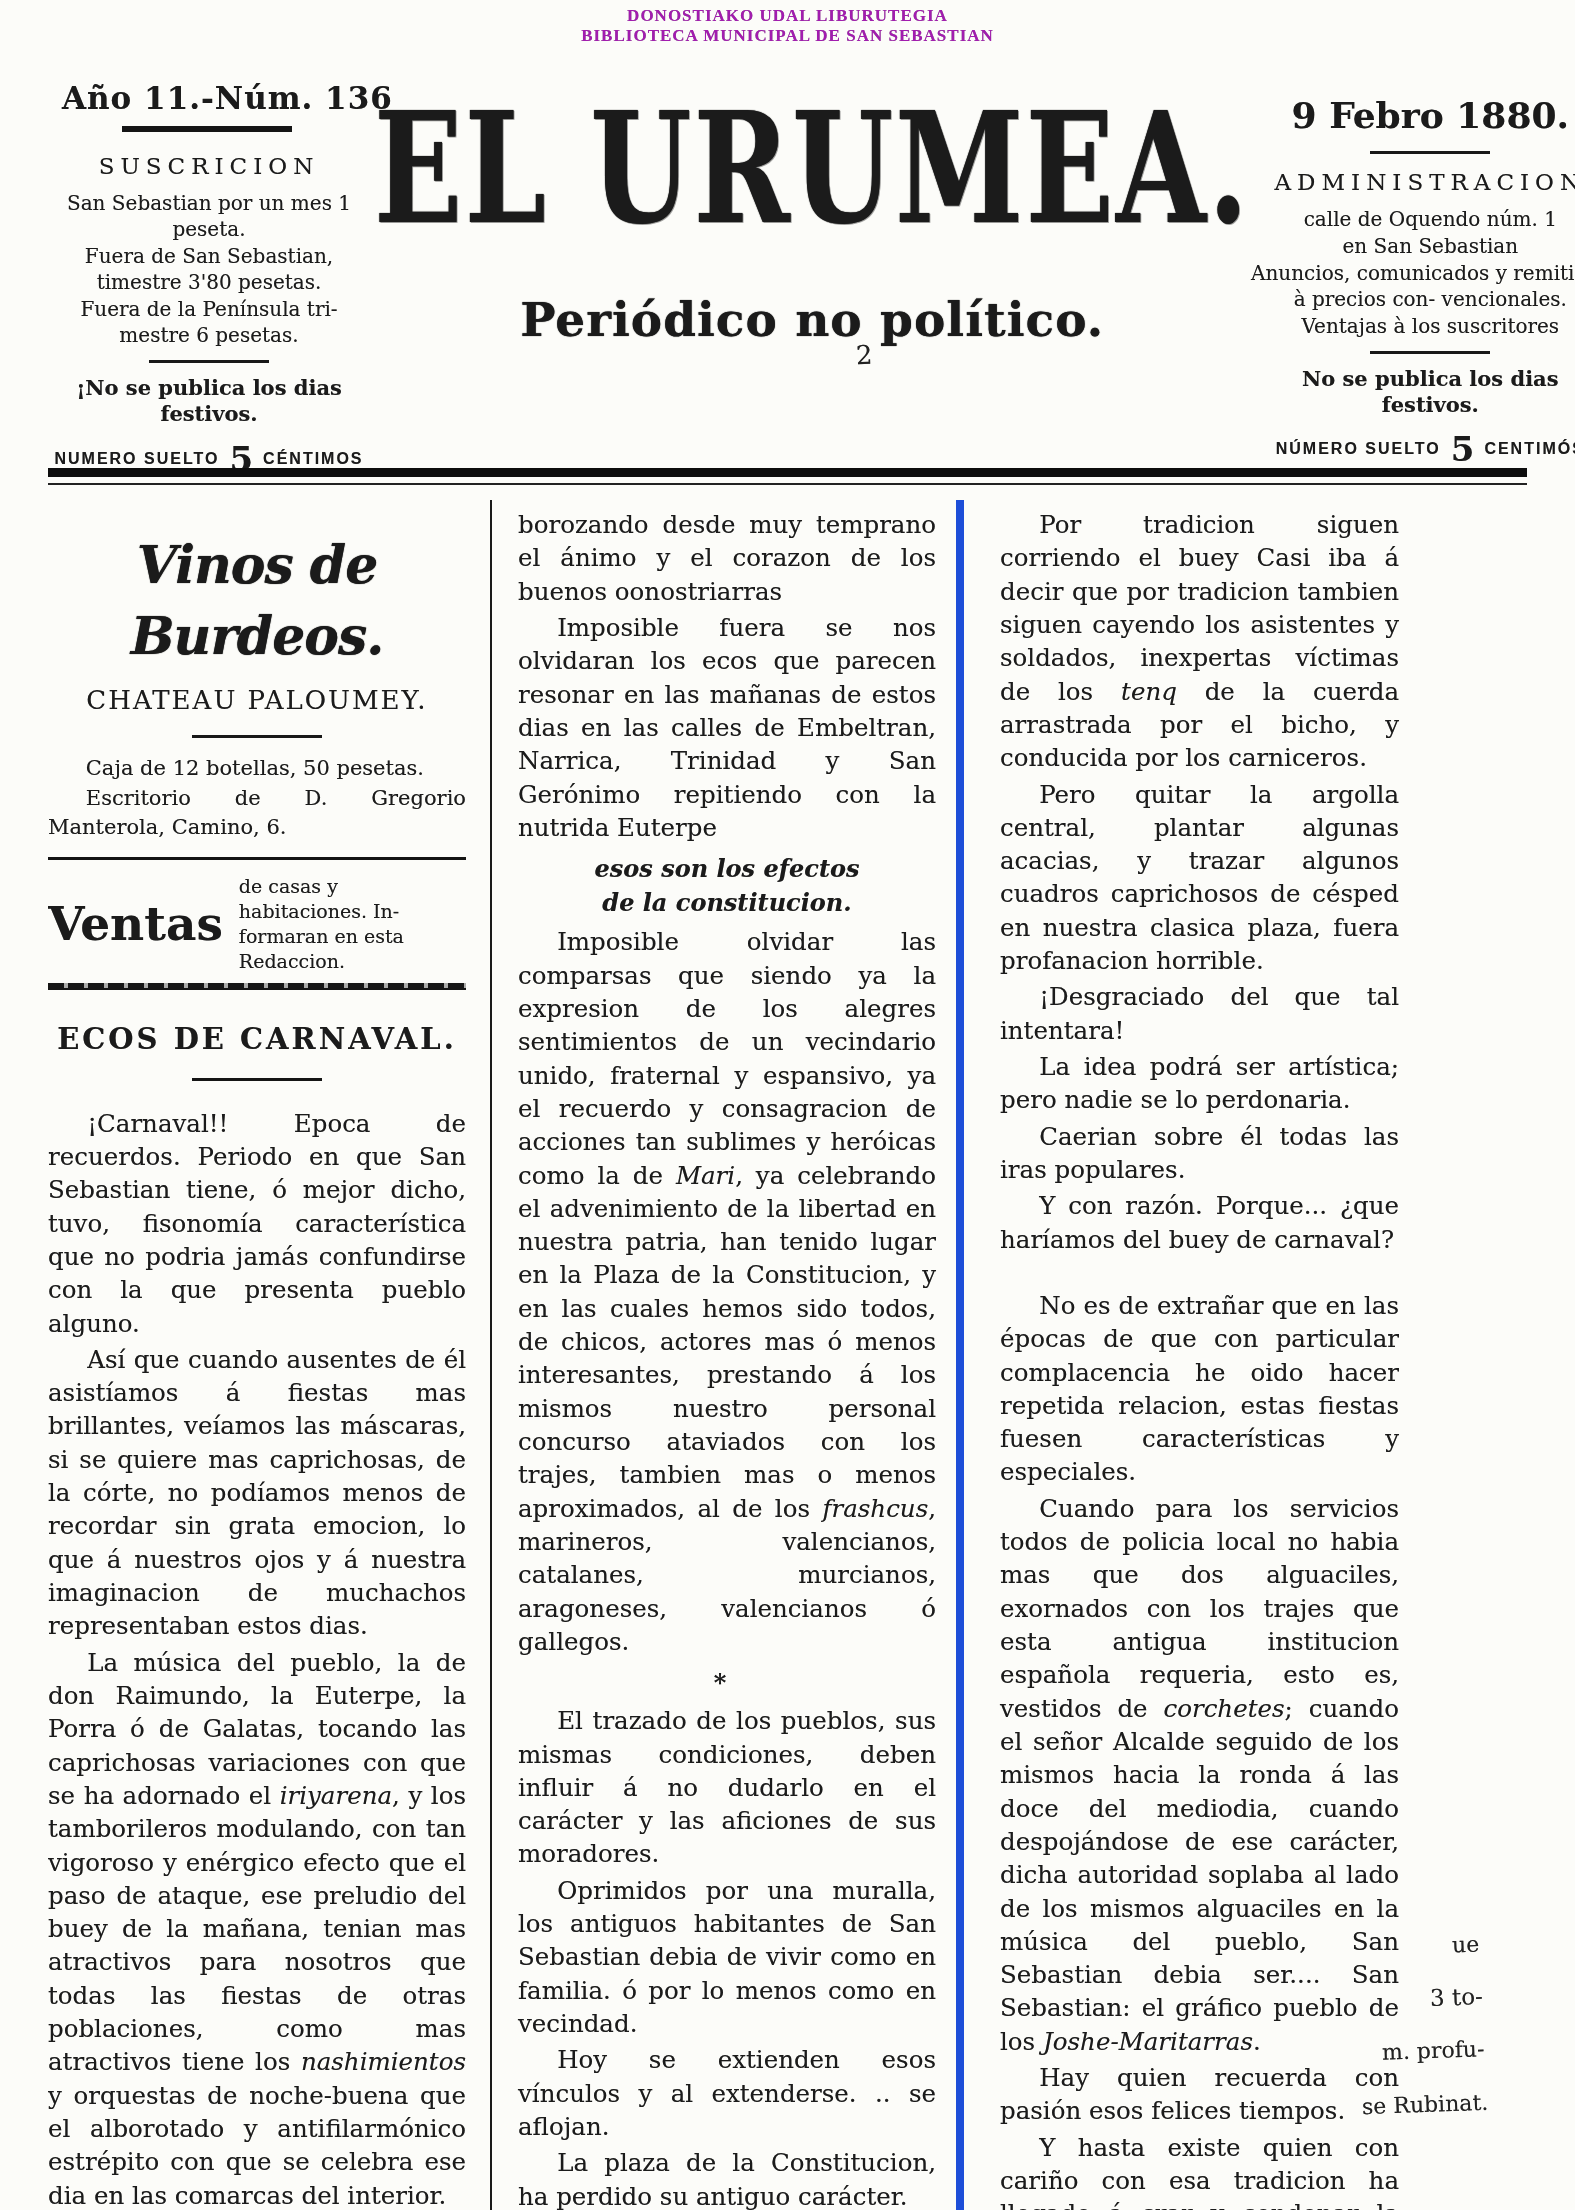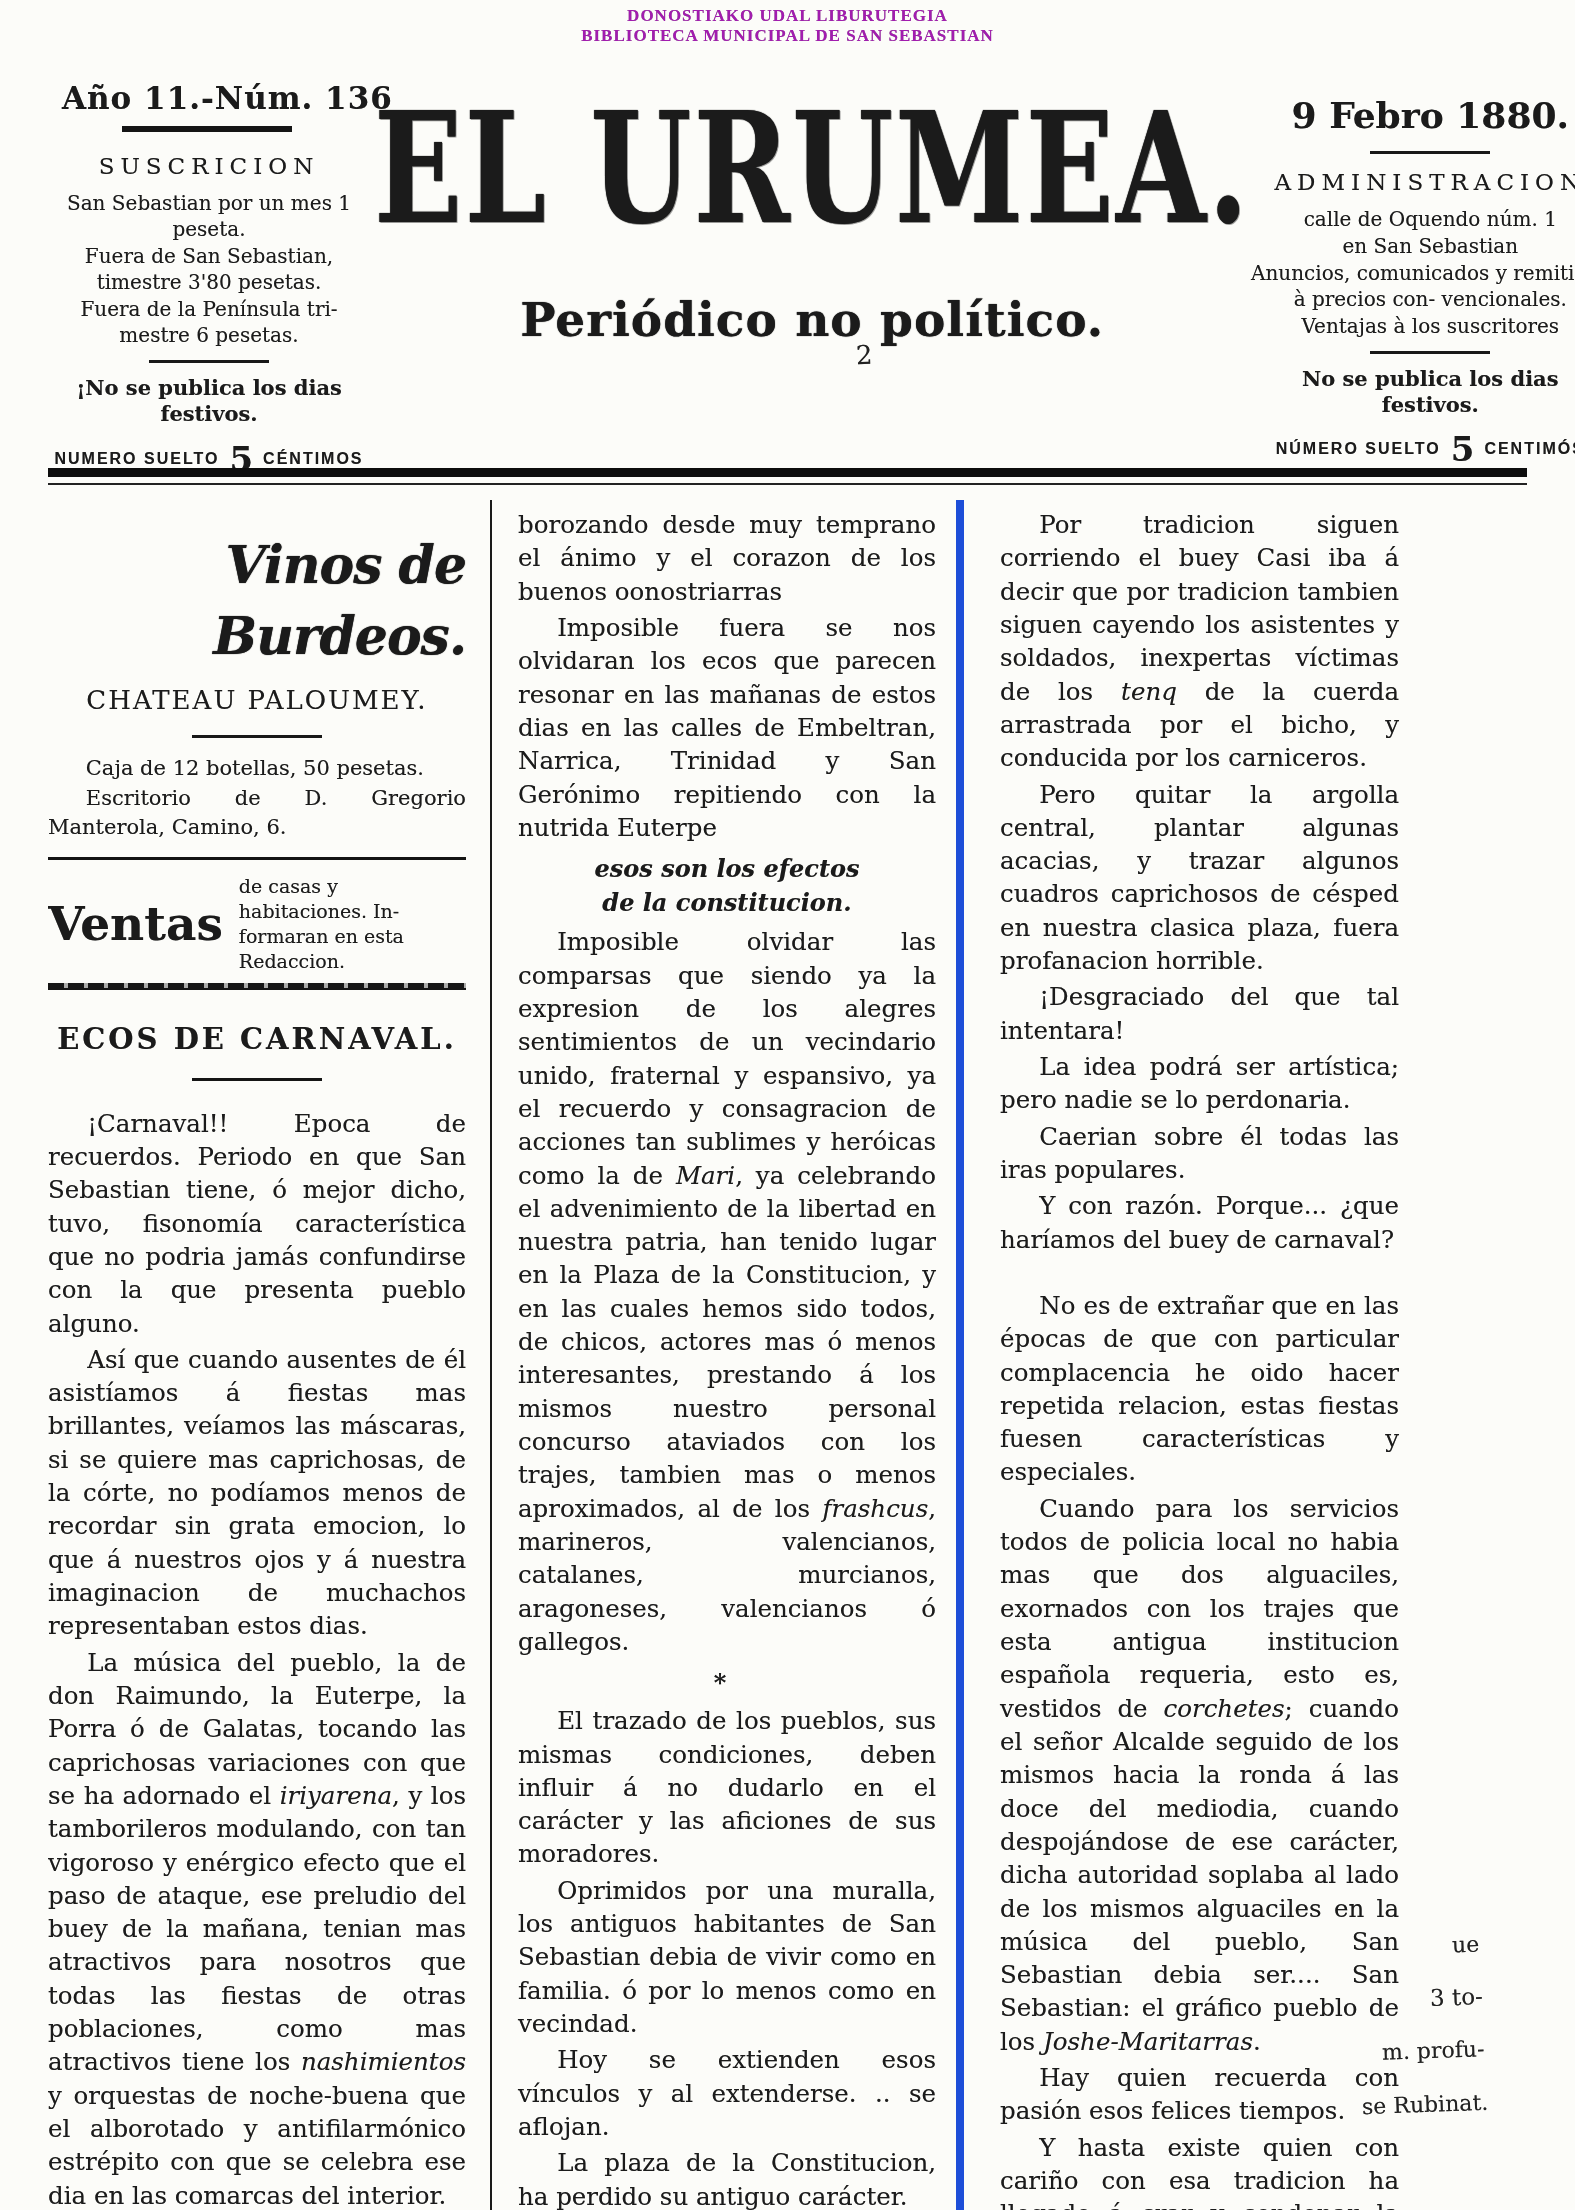--- a/index.html
+++ b/index.html
@@ -36,21 +36,21 @@
   .thinrule{position:absolute;top:483px;left:48px;right:48px;height:2px;background:#222;}
   
   .body{position:absolute;top:500px;left:48px;right:48px;bottom:0;display:grid;
         grid-template-columns:442px 466px 1fr;}
   .col{padding-top:8px;overflow:hidden;font-size:24.5px;line-height:1.36;}
   .col1{padding-right:24px;}
   .col2{border-left:2px solid #1a1a1a;padding-left:26px;padding-right:20px;}
   .col3{border-left:8px solid #1d4ed8;padding-left:36px;padding-right:128px;}
   .para{margin:0 0 3px;text-align:justify;text-indent:1.6em;}
   .para.noindent{text-indent:0;}
-  .blackletter{font-size:52px;font-weight:bold;font-style:italic;text-align:right;
+  .blackletter{font-size:52px;font-weight:bold;font-style:italic;text-align:center;
                letter-spacing:-1px;margin:22px 0 4px;text-shadow:0 0 1px #111;}
   .subhead{text-align:center;font-size:26px;letter-spacing:2px;margin:12px 0 2px;}
   .smallrule{width:130px;height:3px;background:#181818;margin:16px auto;}
   .rule{height:3px;background:#141414;margin:16px 0 10px;}
   .adpara{font-size:21px;text-align:justify;text-indent:1.8em;margin:2px 0;}
   .ventas{display:flex;align-items:center;gap:16px;margin:14px 0 6px;}
   .ventas-big{font-size:47px;font-weight:bold;line-height:1;}
   .ventas-small{font-size:19px;line-height:1.3;}
   .wavyrule{height:5px;margin:10px 0 4px;
             background:repeating-linear-gradient(90deg,#161616 0 16px,rgba(22,22,22,.35) 16px 20px);

